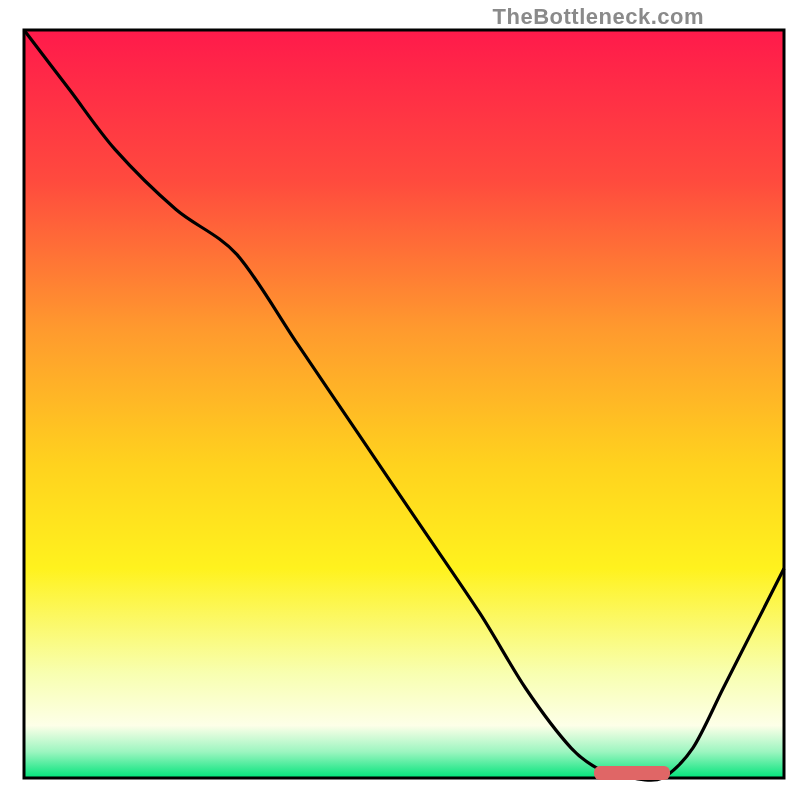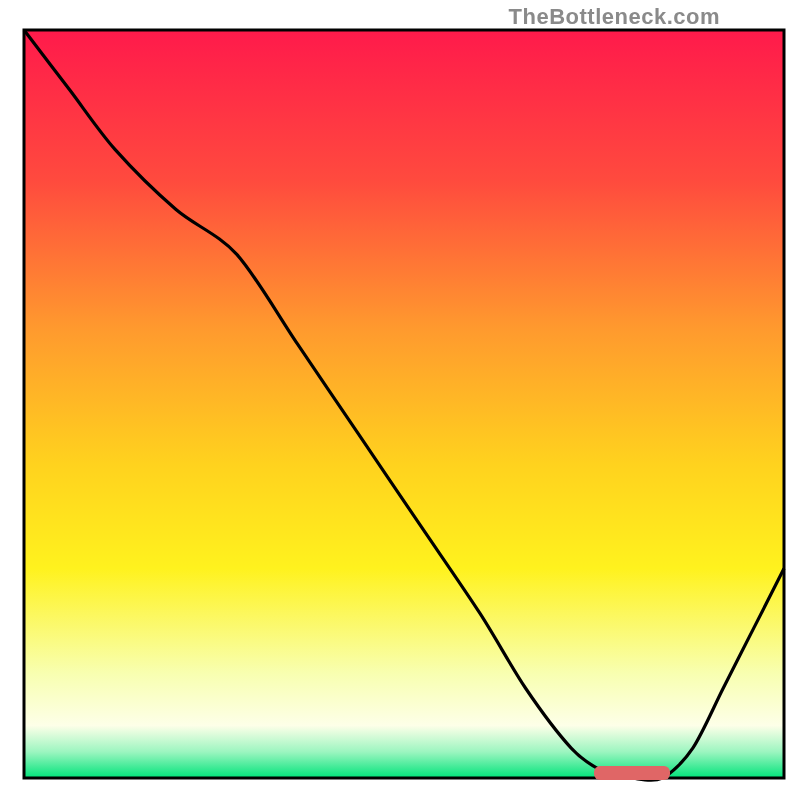--- a/index.html
+++ b/index.html
@@ -8,21 +8,20 @@
     width: 800px;
     height: 800px;
     background: #ffffff;
     overflow: hidden;
     font-family: Arial, Helvetica, sans-serif;
   }
   .chart-wrap {
     position: relative;
     width: 720px;
     height: 800px;
-    padding-left: 16px;
   }
   .watermark {
     position: absolute;
     top: 4px;
     right: 16px;
     font-size: 22px;
     font-weight: 600;
     color: #8a8a8a;
     letter-spacing: 0.5px;
     user-select: none;

